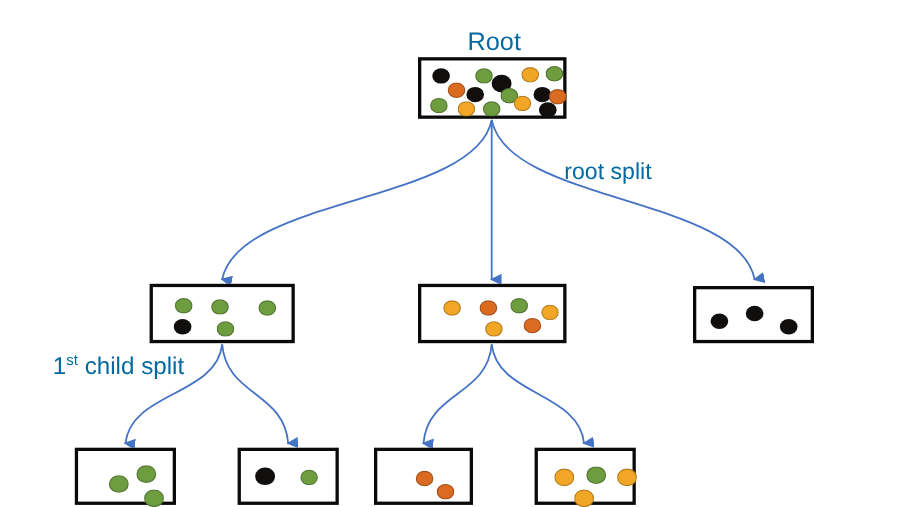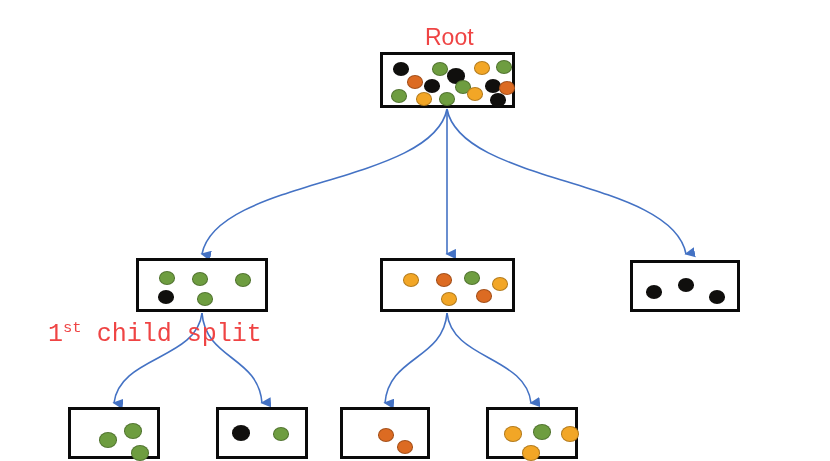--- a/index.html
+++ b/index.html
@@ -17,32 +17,32 @@
     background:#ffffff;
     border:3px solid #0a0a0a;
   }
   .dot{
     position:absolute;
     border-radius:50%;
     box-sizing:border-box;
   }
   .label{
     position:absolute;
-    color:#ef4444;
+    color:#0369a1;
     white-space:nowrap;
     line-height:1;
   }
   .label sup{
     font-size:0.62em;
     vertical-align:super;
     line-height:0;
   }
   #label-root{font-size:23px;}
   #label-root-split{font-size:21px;}
-  #label-split-1,#label-split-2{font-size:25px;font-family:Liberation Mono, monospace;}
+  #label-split-1,#label-split-2{font-size:22px;}
 </style>
 </head>
 <body>
 
 <div id="stage">
 
   <svg id="edges" viewBox="0 0 830 461">
     <defs>
       <marker id="arrowhead" markerWidth="7" markerHeight="7" refX="3.2" refY="5.6" orient="auto" markerUnits="strokeWidth">
         <path d="M0,0 L6.4,0 L3.2,6.6 Z" fill="#4472C4"></path>
@@ -113,17 +113,18 @@
       <div class="node" style="left: 486px; top: 407px; width: 92px; height: 52px; border-color: rgb(10, 10, 10);">
         <span class="dot" style="left: 15px; top: 16.35px; width: 18px; height: 15.3px; background: rgb(242, 166, 38); border: 1px solid rgba(0, 0, 0, 0.25);"></span>
         <span class="dot" style="left: 44px; top: 14.35px; width: 18px; height: 15.3px; background: rgb(110, 157, 64); border: 1px solid rgba(0, 0, 0, 0.25);"></span>
         <span class="dot" style="left: 72px; top: 16.35px; width: 18px; height: 15.3px; background: rgb(242, 166, 38); border: 1px solid rgba(0, 0, 0, 0.25);"></span>
         <span class="dot" style="left: 33px; top: 35.35px; width: 18px; height: 15.3px; background: rgb(242, 166, 38); border: 1px solid rgba(0, 0, 0, 0.25);"></span>
       </div>
     </div>
 
   <div class="label" id="label-root" style="left:425px;top:26px;">Root</div>
 
+  <div class="label" id="label-root-split" style="left:513px;top:146px;">root split</div>
 
   <div class="label" id="label-split-1" style="left:48px;top:322px;"><span>1</span><sup>st</sup><span> child split</span></div>
 
 
 </div>
 
 </body></html>

